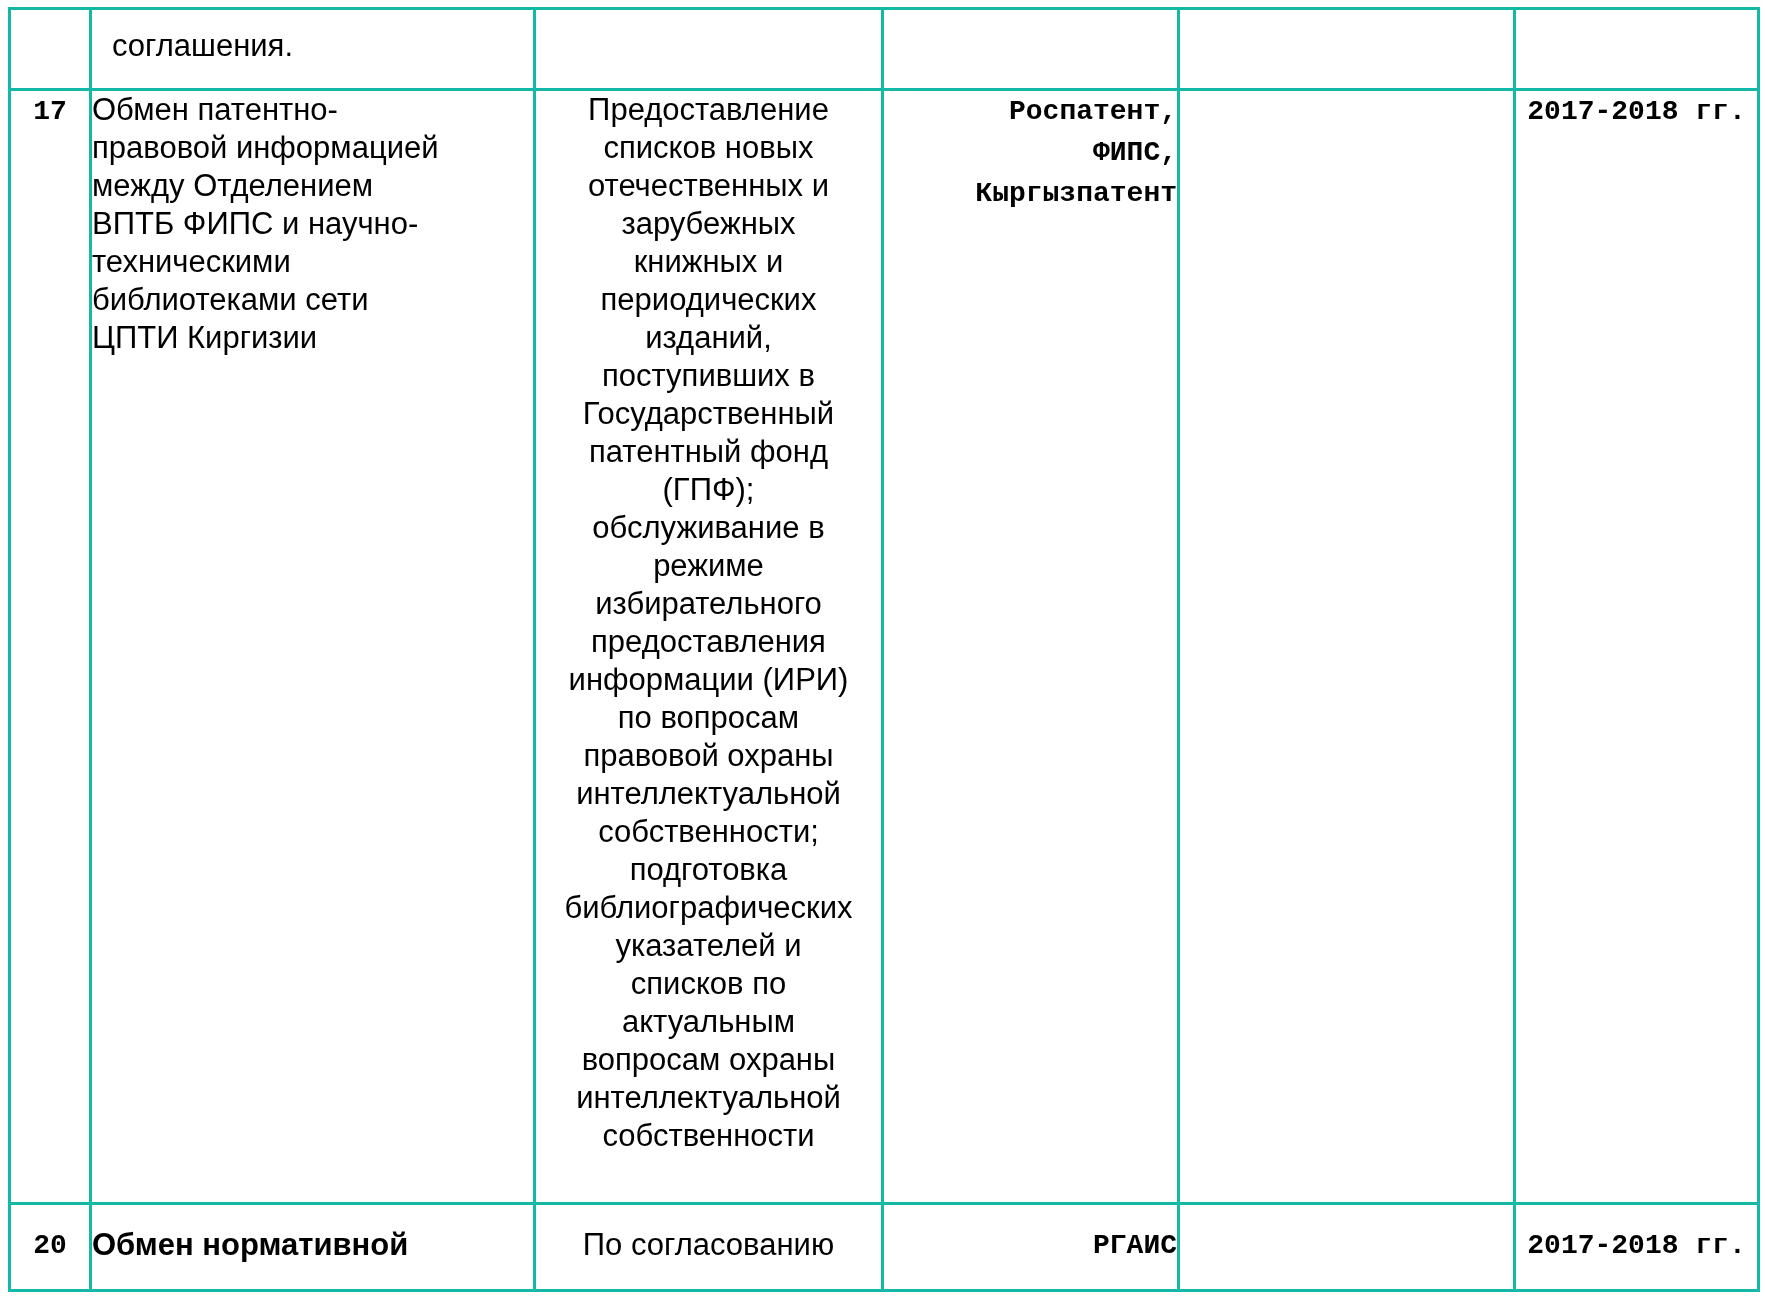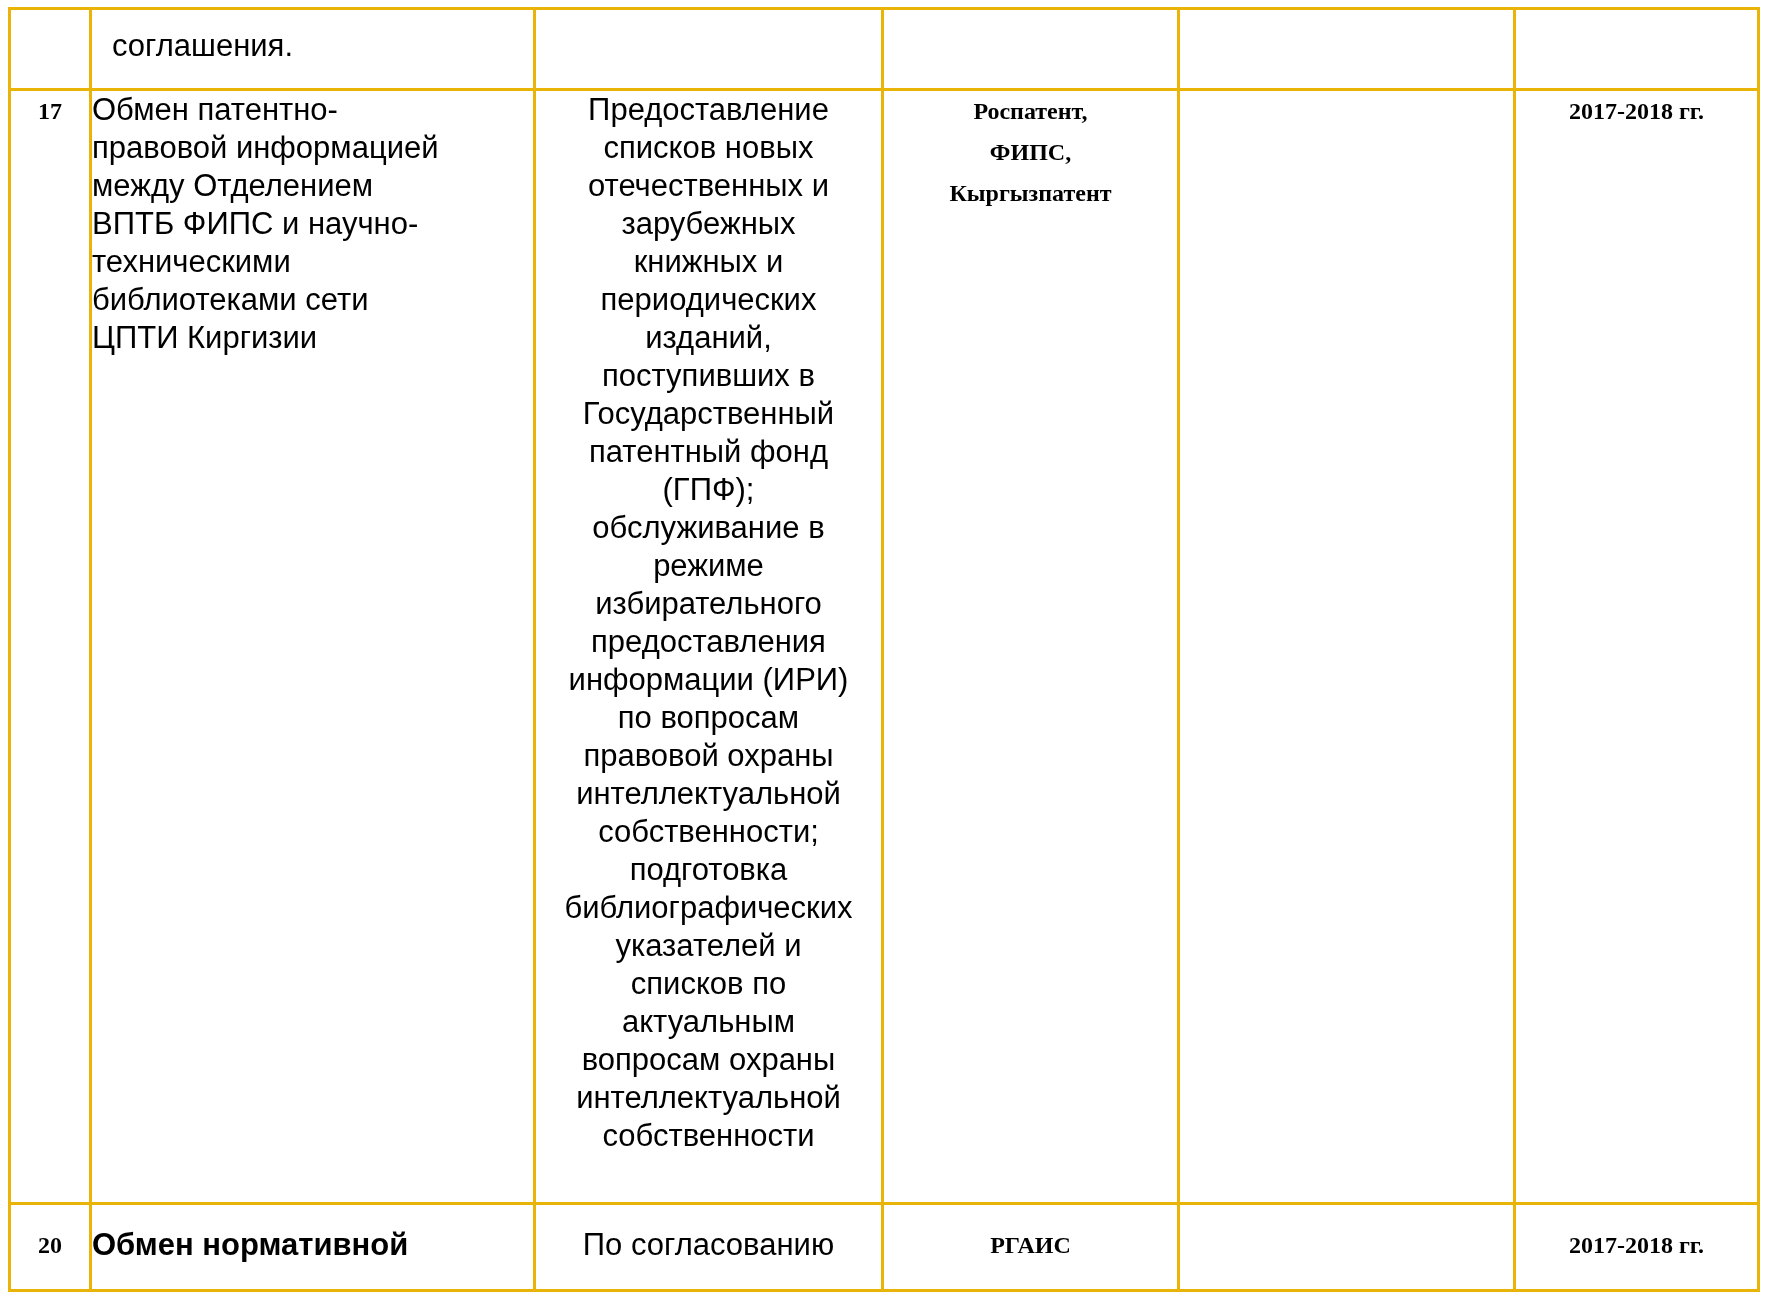--- a/index.html
+++ b/index.html
@@ -19,43 +19,43 @@
   }
   table.doc-table {
     position: absolute;
     left: 8px;
     top: 7px;
     width: 1749px;
     border-collapse: collapse;
     table-layout: fixed;
   }
   td.cell {
-    border: 3px solid #eab308;
+    border: 3px solid #14b8a6;
     vertical-align: top;
     padding: 0;
     overflow: hidden;
   }
   
   .sans {
     font-family: "Liberation Sans", "DejaVu Sans", sans-serif;
     font-size: 31px;
     line-height: 38px;
   }
   .serifb {
-    font-family: Liberation Serif, serif;
+    font-family: Liberation Mono, monospace;
     font-weight: 700;
-    font-size: 24px;
+    font-size: 28px;
     line-height: 41px;
   }
   .prelines { white-space: pre-line; }
   
   .num-cell      { text-align: center; padding-top: 12px; }
   .activity-cell { text-align: left;   padding: 13px 14px 8px 20px; }
   .details-cell  { text-align: center; padding: 13px 4px 8px 4px; margin-left: 38px; }
-  .orgs-cell     { text-align: center; padding: 12px 4px 8px 4px; }
+  .orgs-cell     { text-align: right; padding: 12px 4px 8px 4px; }
   .notes-cell    { }
   .period-cell   { text-align: center; padding: 12px 4px 8px 4px; }
   
   tr.row-cont td.cell { height: 81px; vertical-align: middle; }
   tr.row-cont .activity-cell { padding: 0 14px 6px 20px; }
   tr.row-17 td.cell { height: 1114px; }
   tr.row-18 td.cell { height: 87px; vertical-align: middle; }
   tr.row-18 .num-cell,
   tr.row-18 .orgs-cell,
   tr.row-18 .period-cell,

